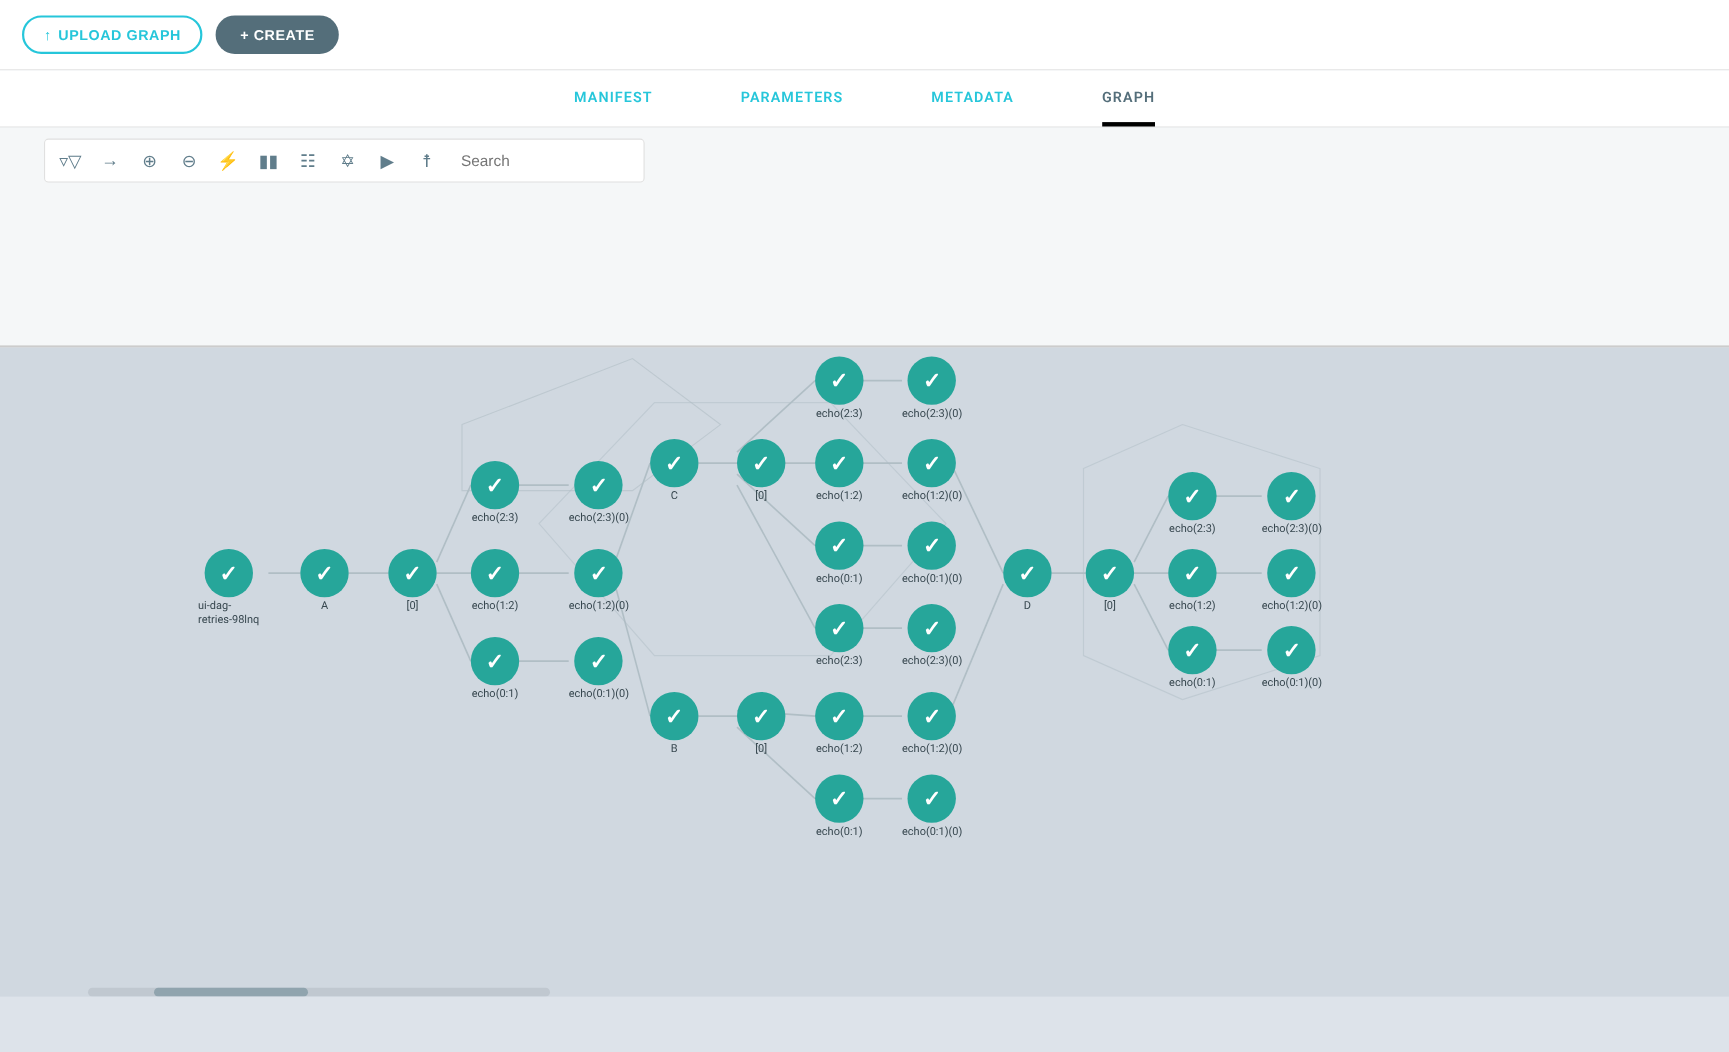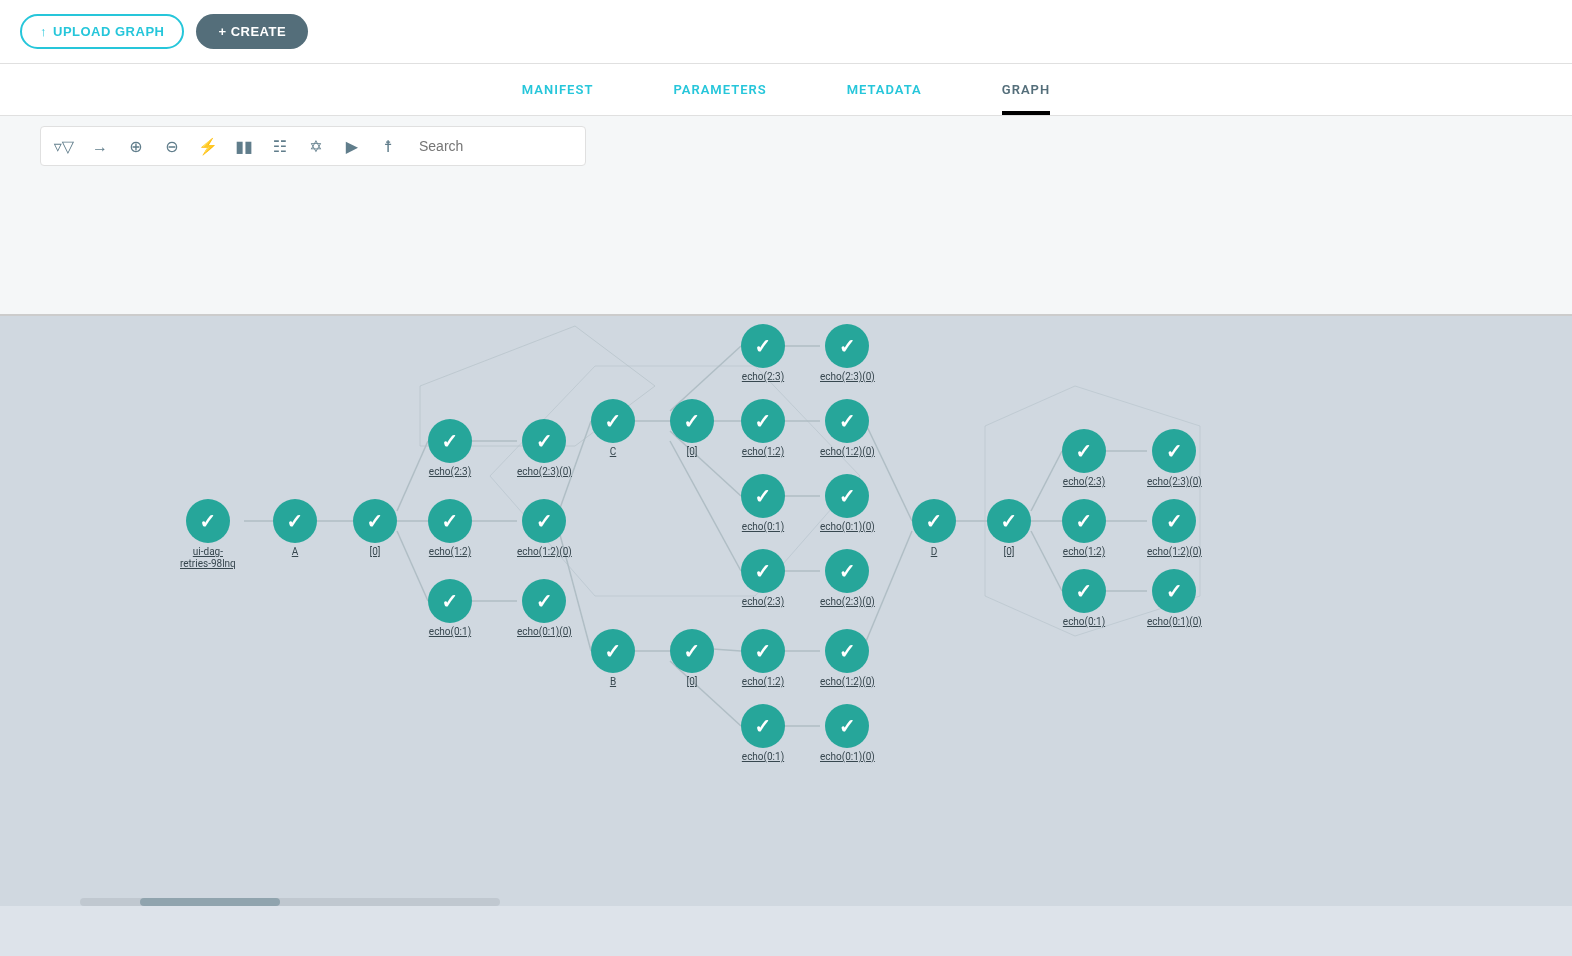--- a/index.html
+++ b/index.html
@@ -142,24 +142,23 @@
       flex-direction: column;
     }
 
     .node-circle.green {
       background: #26a69a;
     }
 
     .node-label {
       font-size: 10px;
       color: #546e7a;
-      text-align: center;
+      text-align: left;
       max-width: 80px;
       line-height: 1.2;
-      text-decoration: underline;
     }
 
     .node-label.dark {
       color: #37474f;
     }
 
     
     .check-icon {
       color: #fff;
       font-size: 20px;

